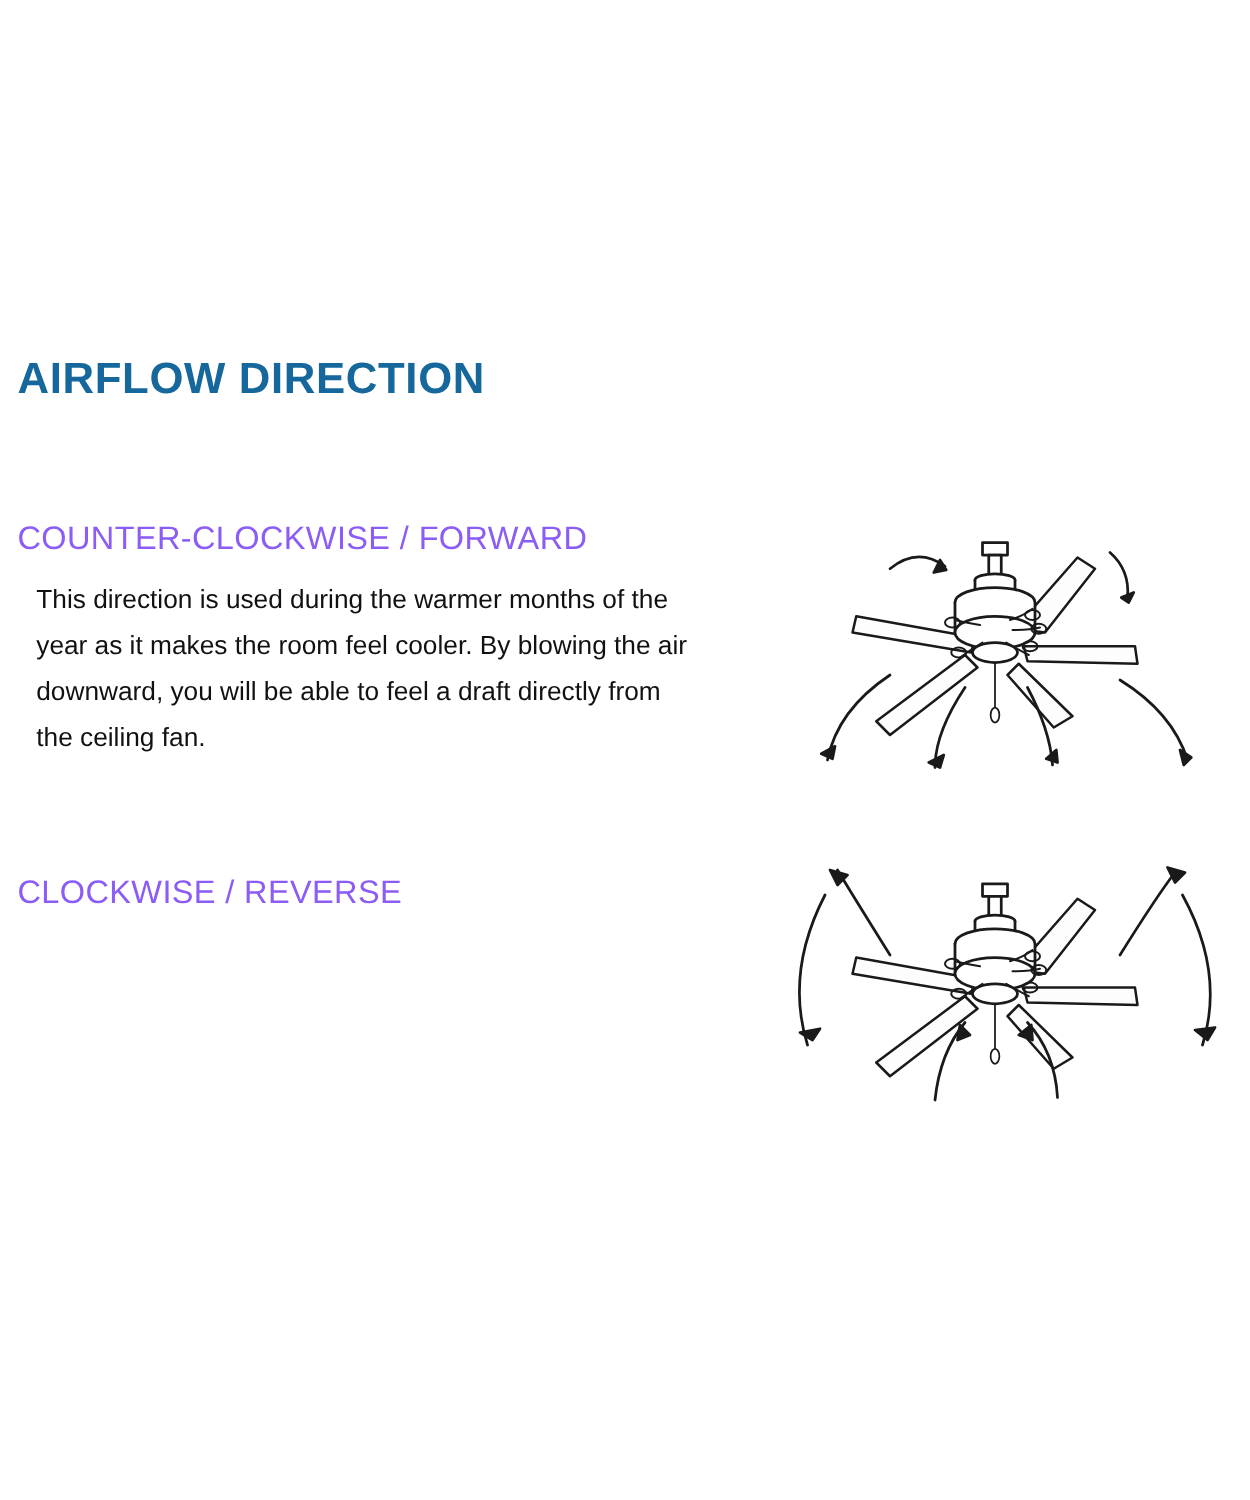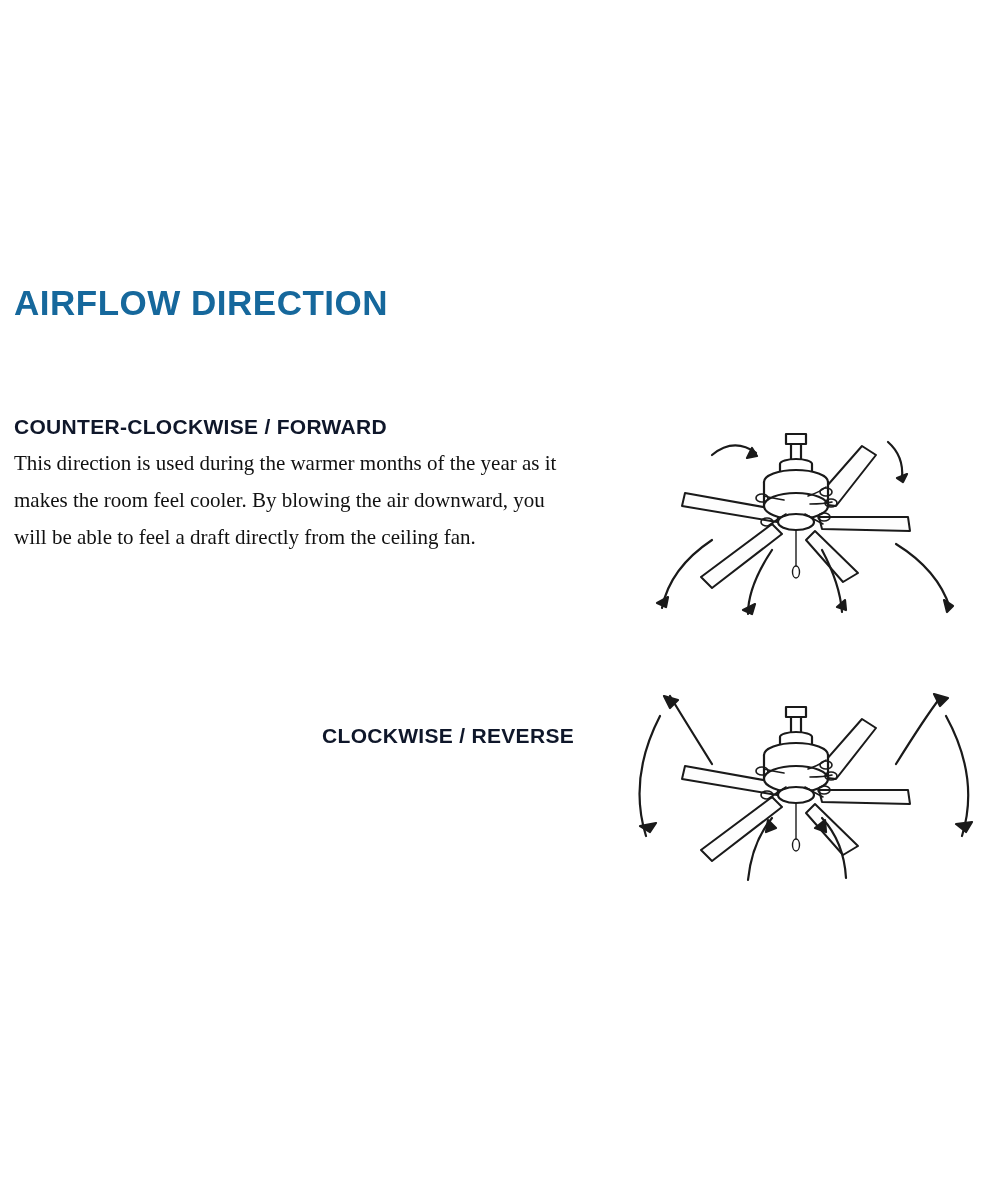--- a/index.html
+++ b/index.html
@@ -30,35 +30,34 @@
     letter-spacing: 0.5px;
     color: #16689c;
     margin: 0;
   }
   .section {
     position: absolute;
     left: 14px;
     width: 560px;
   }
   .section-1 { top: 415px; }
-  .section-2 { top: 724px; text-align: right; }
+  .section-2 { top: 698px; }
   .section-heading {
-    font-size: 21px;
-    color: #0f172a;
+    font-size: 26px;
+    color: #8b5cf6;
     letter-spacing: 0.3px;
     margin: 0 0 6px 0;
-    font-weight: bold;
+    font-weight: normal;
   }
   .section-body {
     font-size: 21px;
     line-height: 37px;
     color: #111111;
-    margin: 0;
+    margin: 15px;
     max-width: 552px;
-    font-family: Liberation Serif, serif;
   }
   .fan-figure {
     position: absolute;
   }
   .fig-1 { left: 600px; top: 400px; }
   .fig-2 { left: 600px; top: 668px; }
   svg { display: block; }
 </style>
 </head>
 <body>

